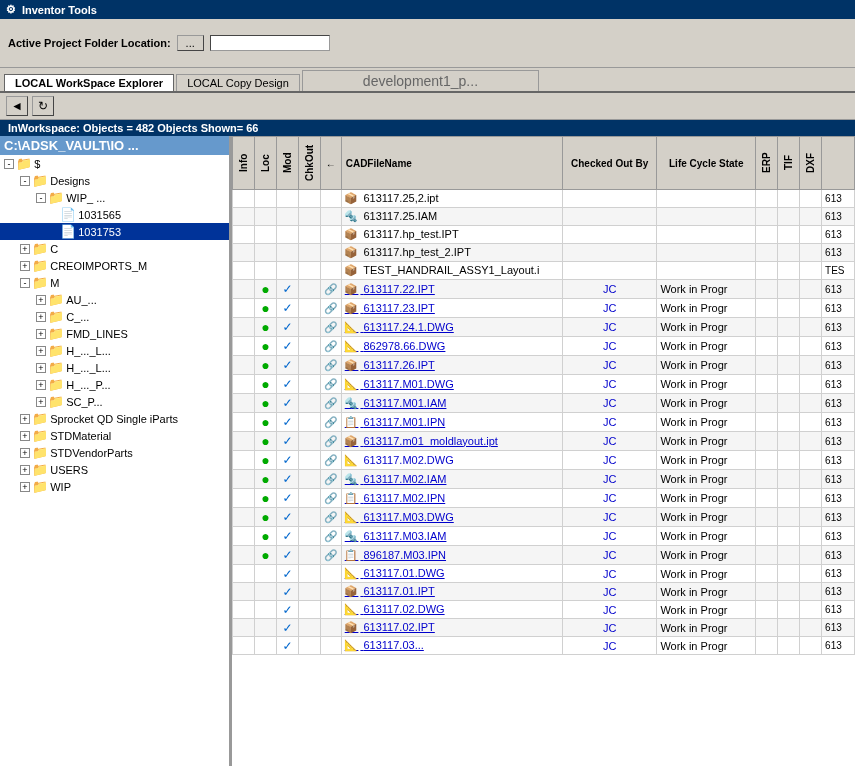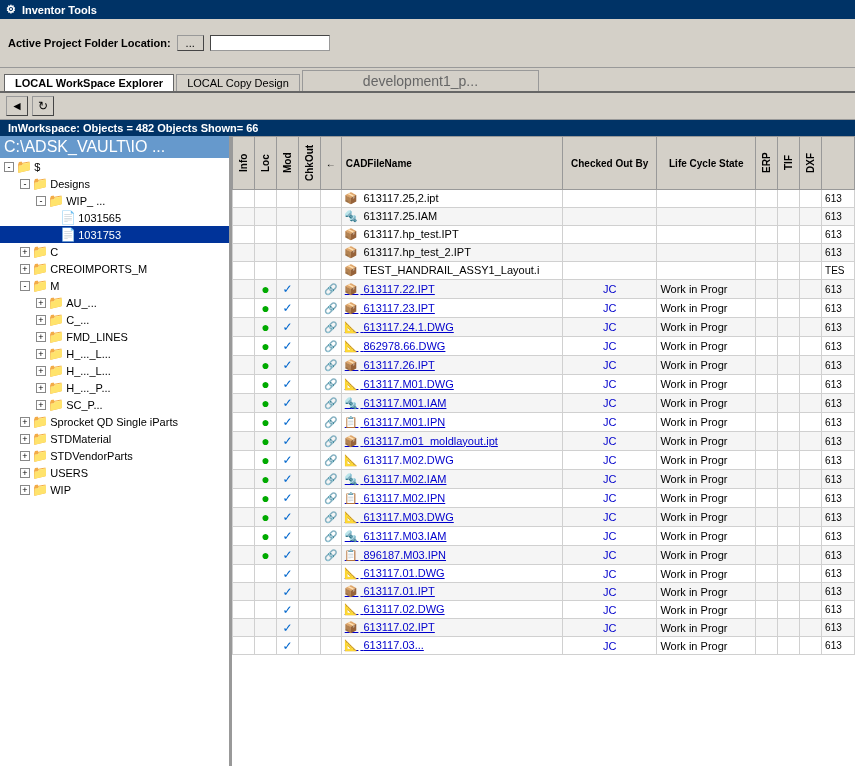--- a/index.html
+++ b/index.html
@@ -221,21 +221,21 @@
   <div class="toolbar-btn">↻</div>
 </div>
 
 <div class="status-bar">
   <span>InWorkspace: Objects = 482 Objects Shown= 66</span>
 </div>
 
 <div class="main-content">
 
   <div class="tree-panel">
-    <div class="tree-item" style="padding:2px 4px; background:#6699cc; color:white; font-weight:normal; font-size:16px;">
+    <div class="tree-item" style="padding:2px 4px; background:#6699cc; color:white; font-weight:bold; font-size:13px;">
       <span>C:\ADSK_VAULT\IO    ...</span>
     </div>
 
     <div class="tree-item" style="padding-left:4px;">
       <span class="tree-expander">-</span>
       <span class="tree-icon folder-icon">📁</span>
       <span class="tree-label">$</span>
     </div>
 
     <div class="tree-item" style="padding-left:20px;">

